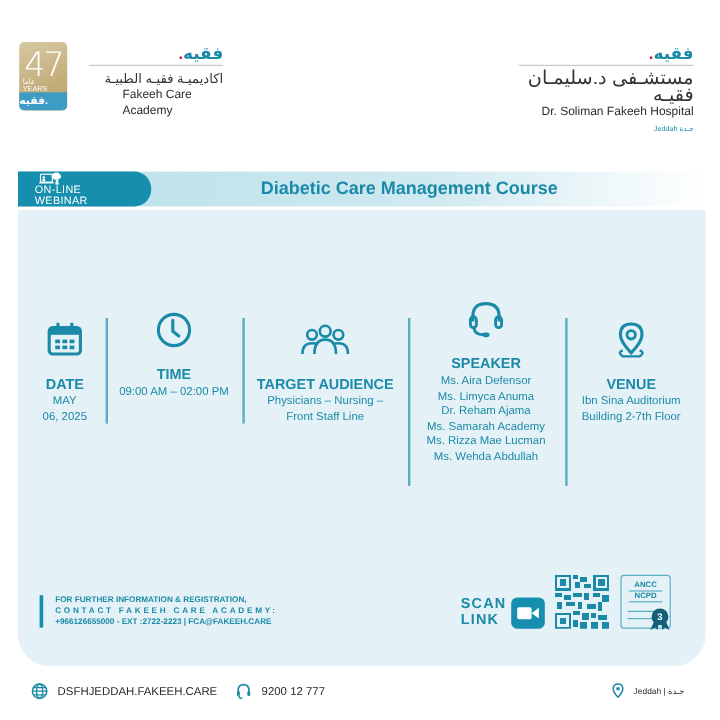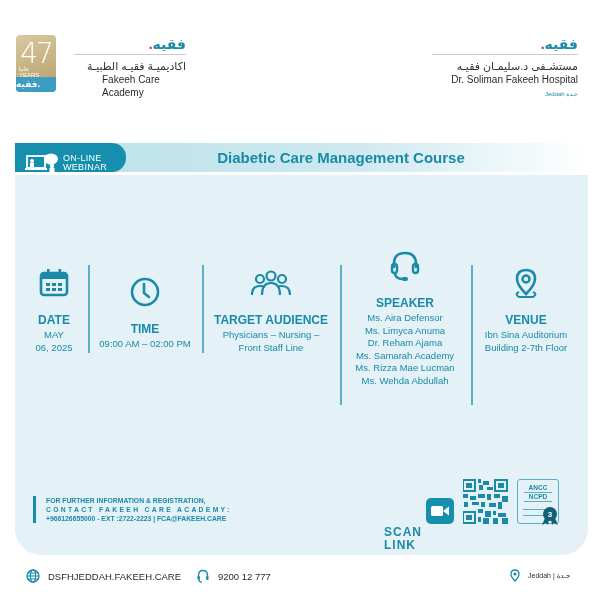--- a/index.html
+++ b/index.html
@@ -13,47 +13,47 @@
     .badge47 .ar-strip { position: absolute; left: 0; bottom: 0; width: 100%; height: 15px; background: #3d9cc3; color: #fff; font-size: 9px; font-weight: bold; line-height: 15px; }
 
     .academy { position: absolute; left: 74px; top: 36px; width: 112px; }
     .brand-ar { text-align: right; font-size: 14px; font-weight: bold; color: #1a8aa8; height: 16px; line-height: 16px; }
     .brand-ar .dot { color: #c0254a; }
     .hr { height: 1px; background: #c9c9c9; margin: 2px 0 4px 0; }
     .academy .ar { text-align: right; font-size: 11px; color: #333; line-height: 14px; }
     .academy .en { font-size: 10px; color: #2b2b2b; line-height: 13px; padding-left: 28px; }
 
     .hospital { position: absolute; left: 432px; top: 36px; width: 146px; }
-    .hospital .ar { text-align: right; font-size: 11px; color: #333; line-height: 14px; }
+    .hospital .ar { text-align: right; font-size: 16px; color: #333; line-height: 14px; }
     .hospital .en { text-align: right; font-size: 10px; color: #2b2b2b; line-height: 13px; }
     .hospital .city { text-align: right; font-size: 6px; color: #1a8aa8; margin-top: 4px; }
 
     
     .title-bar { position: absolute; left: 15px; top: 143px; width: 573px; height: 29px; background: linear-gradient(90deg, #b9e0ea 0%, #cfe9f0 60%, #ffffff 100%); }
-    .webinar-pill { position: absolute; left: 15px; top: 143px; width: 111px; height: 29px; background: #168fae; border-radius: 0 14px 14px 0; display: flex; align-items: flex-end; padding-left: 10px; }
+    .webinar-pill { position: absolute; left: 15px; top: 143px; width: 111px; height: 29px; background: #168fae; border-radius: 0 14px 14px 0; display: flex; align-items: flex-start; padding-left: 10px; flex-direction: column; }
     .webinar-pill svg { width: 34px; height: 20px; }
     .webinar-text { color: #ffffff; font-size: 9px; line-height: 9px; margin-left: 4px; letter-spacing: 0.3px; }
     .course-title { position: absolute; left: 126px; top: 143px; width: 430px; height: 29px; text-align: center; line-height: 29px; font-size: 15px; font-weight: bold; color: #1a8aa8; }
 
     
     .card { position: absolute; left: 15px; top: 175px; width: 573px; height: 380px; background: #e4f1f6; border-radius: 0 0 26px 26px; }
     .col { position: absolute; top: 0; text-align: center; }
     .col .icon { height: 36px; display: flex; justify-content: center; align-items: flex-start; }
     .col .icon svg { width: 32px; height: 32px; }
     .col .h { font-size: 12px; font-weight: bold; color: #1a8aa8; margin-top: 10px; line-height: 14px; white-space: nowrap; }
     .col .v { font-size: 9.5px; color: #1a8aa8; line-height: 12.5px; margin-top: 2px; white-space: nowrap; }
     .divider { position: absolute; top: 265px; width: 1.5px; background: #5aafc7; }
 
     
     .contact { position: absolute; left: 33px; top: 496px; border-left: 3px solid #168fae; padding-left: 10px; height: 27px; }
     .contact div { font-size: 6.8px; font-weight: bold; color: #1a8aa8; line-height: 9px; white-space: nowrap; }
     .contact .spaced { letter-spacing: 2.3px; }
 
     
-    .scan { position: absolute; left: 384px; top: 497px; font-size: 12px; font-weight: bold; color: #1a8aa8; line-height: 13px; letter-spacing: 1px; margin-top: 29px; }
+    .scan { position: absolute; left: 384px; top: 497px; font-size: 12px; font-weight: bold; color: #1a8aa8; line-height: 13px; letter-spacing: 1px; }
     .cam { position: absolute; left: 426px; top: 498px; width: 28px; height: 26px; background: #168fae; border-radius: 5px; }
     .cam svg { width: 28px; height: 26px; }
     .qr { position: absolute; left: 461px; top: 479px; width: 48px; height: 45px; }
     .ancc { position: absolute; left: 517px; top: 479px; width: 42px; height: 45px; border: 1px solid #5aafc7; border-radius: 3px; background: #e4f1f6; }
     .ancc .t { font-size: 6.5px; font-weight: bold; color: #1a8aa8; text-align: center; line-height: 8px; }
     .ancc .t1 { margin-top: 4px; }
     .ancc .ul { height: 1px; background: #5aafc7; margin: 0 6px; }
     .ancc .line { position: absolute; left: 5px; width: 22px; height: 1px; background: #5aafc7; }
     .ancc .medal { position: absolute; left: 22px; top: 26px; width: 20px; height: 20px; }
 
@@ -126,21 +126,21 @@
       </svg>
     </div>
   <div class="h">DATE</div>
   <div class="v">
       <div>MAY</div>
       <div>06, 2025</div>
     </div>
 </div>
 <div class="divider" style="left:88px; height:88px;"></div>
 
-<div class="col" style="left:90px; top:276px; width:110px;">
+<div class="col" style="left:90px; top:259px; width:110px;">
   <div class="icon">
       <svg viewBox="0 0 32 32">
         <circle cx="16" cy="16" r="13" fill="none" stroke="#1a8aa8" stroke-width="2.6"></circle>
         <polyline points="15,8 15,17 20,21" fill="none" stroke="#1a8aa8" stroke-width="2.6" stroke-linecap="round"></polyline>
       </svg>
     </div>
   <div class="h">TIME</div>
   <div class="v">09:00 AM – 02:00 PM</div>
 </div>
 <div class="divider" style="left:202px; height:88px;"></div>

